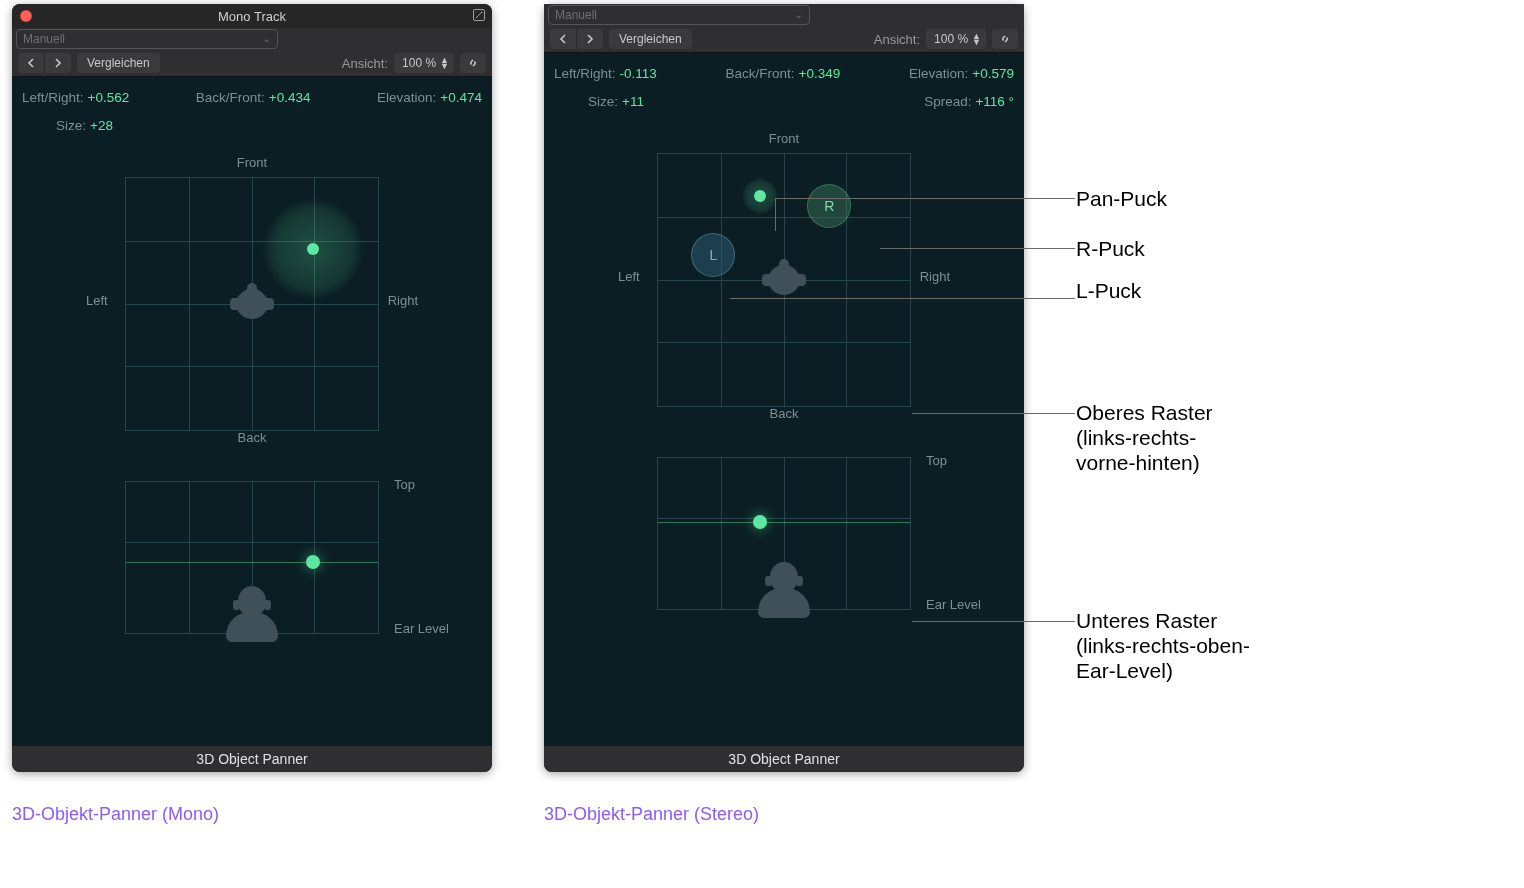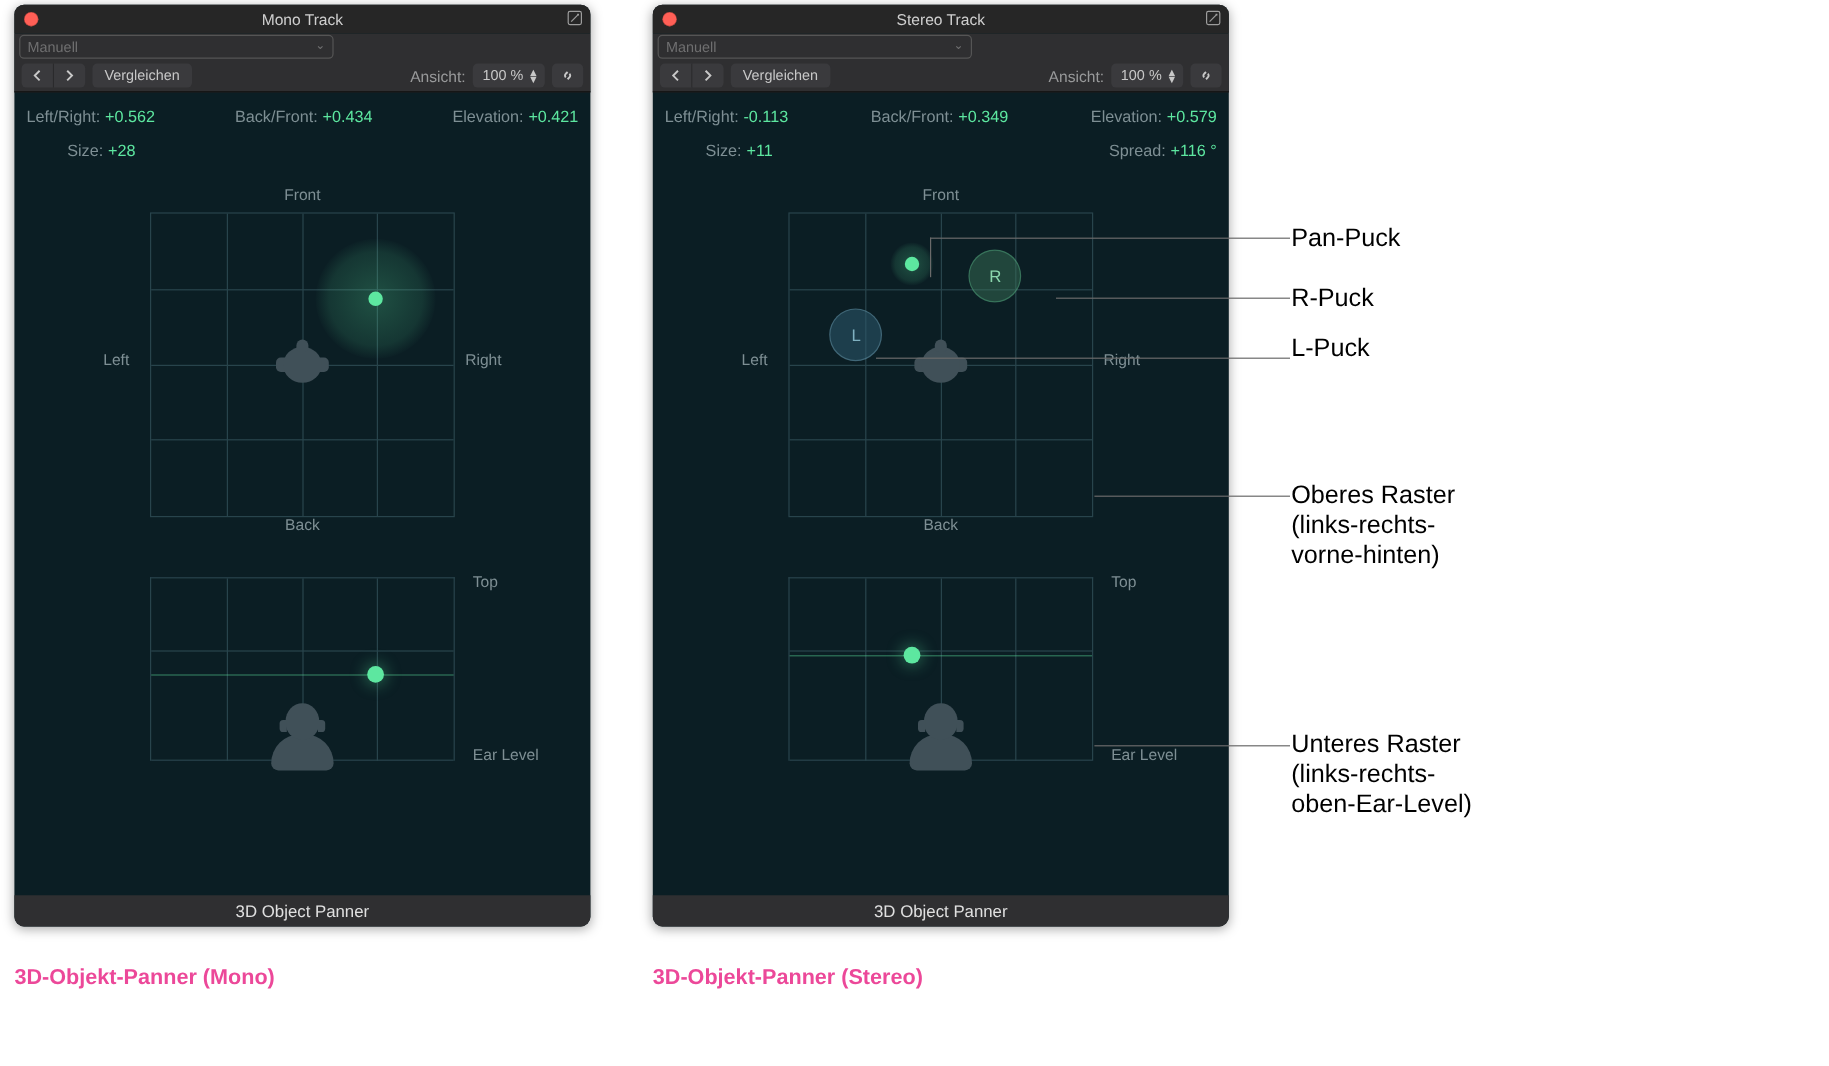--- a/index.html
+++ b/index.html
@@ -13,21 +13,21 @@
     --txt-dim:  #7e8f94;
     --txt-dim2: #98999a;
     --txt-hdr:  #cfcfcf;
     --accent:   #5de7a0;
     --accent-dim:#3d6c53;
     --grid-line:#28444c;
     --blue-puck:#2d5a6e;
     --blue-txt: #7fb1c1;
   }
   html,body { margin:0; padding:0; background:var(--bg-outer); font-family:-apple-system,"Helvetica Neue",Arial,sans-serif; }
-  .stage { position:relative; width:1232px; height:888px; }
+  .stage { position:relative; width:1232px; height:888px;padding-left:20px; }
 
   
   .panel {
     position:absolute; width:480px; height:768px; border-radius:8px;
     overflow:visible; box-shadow:0 2px 10px rgba(0,0,0,.35);
     background:var(--bg-dark);
   }
   .panel.mono   { left:12px; top:4px; }
   .panel.stereo { left:544px; top:4px; }
 
@@ -166,21 +166,21 @@
 
   
   .panel-footer {
     position:absolute; left:0; right:0; bottom:0; height:26px;
     background:var(--bg-header2); color:#e0e0e0;
     display:flex; align-items:center; justify-content:center;
     font-size:14px; border-radius:0 0 8px 8px;
   }
 
   
-  .caption { position:absolute; top:804px; font-size:18px; font-weight:700; color:#ec4899; }
+  .caption { position:absolute; top:804px; font-size:18px; font-weight:400; color:#8b5cf6; }
   .caption.mono   { left:12px; }
   .caption.stereo { left:544px; }
 
   
   .callout-text {
     position:absolute; left:1076px; font-size:21px; color:#000; line-height:1.2;
   }
   .callout-line {
     position:absolute; height:1px; background:#6a6a6a;
   }
@@ -240,21 +240,21 @@
         <div class="ro">
           <span>Left/Right:</span>
           <span class="val">+0.562</span>
         </div>
         <div class="ro">
           <span>Back/Front:</span>
           <span class="val">+0.434</span>
         </div>
         <div class="ro">
           <span>Elevation:</span>
-          <span class="val">+0.421</span>
+          <span class="val">+0.474</span>
         </div>
       </div>
       <div class="ro-row">
         <div class="ro ro-size">
           <span>Size:</span>
           <span class="val">+28</span>
         </div>
         <div></div>
           <div></div>
       </div>
@@ -289,31 +289,20 @@
             <div class="ear-l"></div>
             <div class="ear-r"></div>
         </div>
       </div>
     </div>
 
     <div class="panel-footer">3D Object Panner</div>
   </div>
 
   <div class="panel stereo">
-    <div class="titlebar">
-      <div class="close-dot"></div>
-      <div class="titlebar-title">Stereo Track</div>
-      <div class="expand-icon">
-        <svg viewBox="0 0 14 14">
-            <rect x="1.5" y="1.5" width="11" height="11" rx="1.5" fill="none" stroke="#9d9d9d"></rect>
-            <path d="M9 4 L10 4 L10 5" stroke="#9d9d9d" fill="none"></path>
-            <path d="M4 10 L10 4" stroke="#9d9d9d"></path>
-          </svg>
-      </div>
-    </div>
     <div class="presetbar">
       <div class="preset-select">
         <span>Manuell</span>
         <span class="chev">⌄</span>
       </div>
     </div>
     <div class="toolbar">
       <div class="seg">
         <div class="iconbtn">
             <svg viewBox="0 0 12 12">

